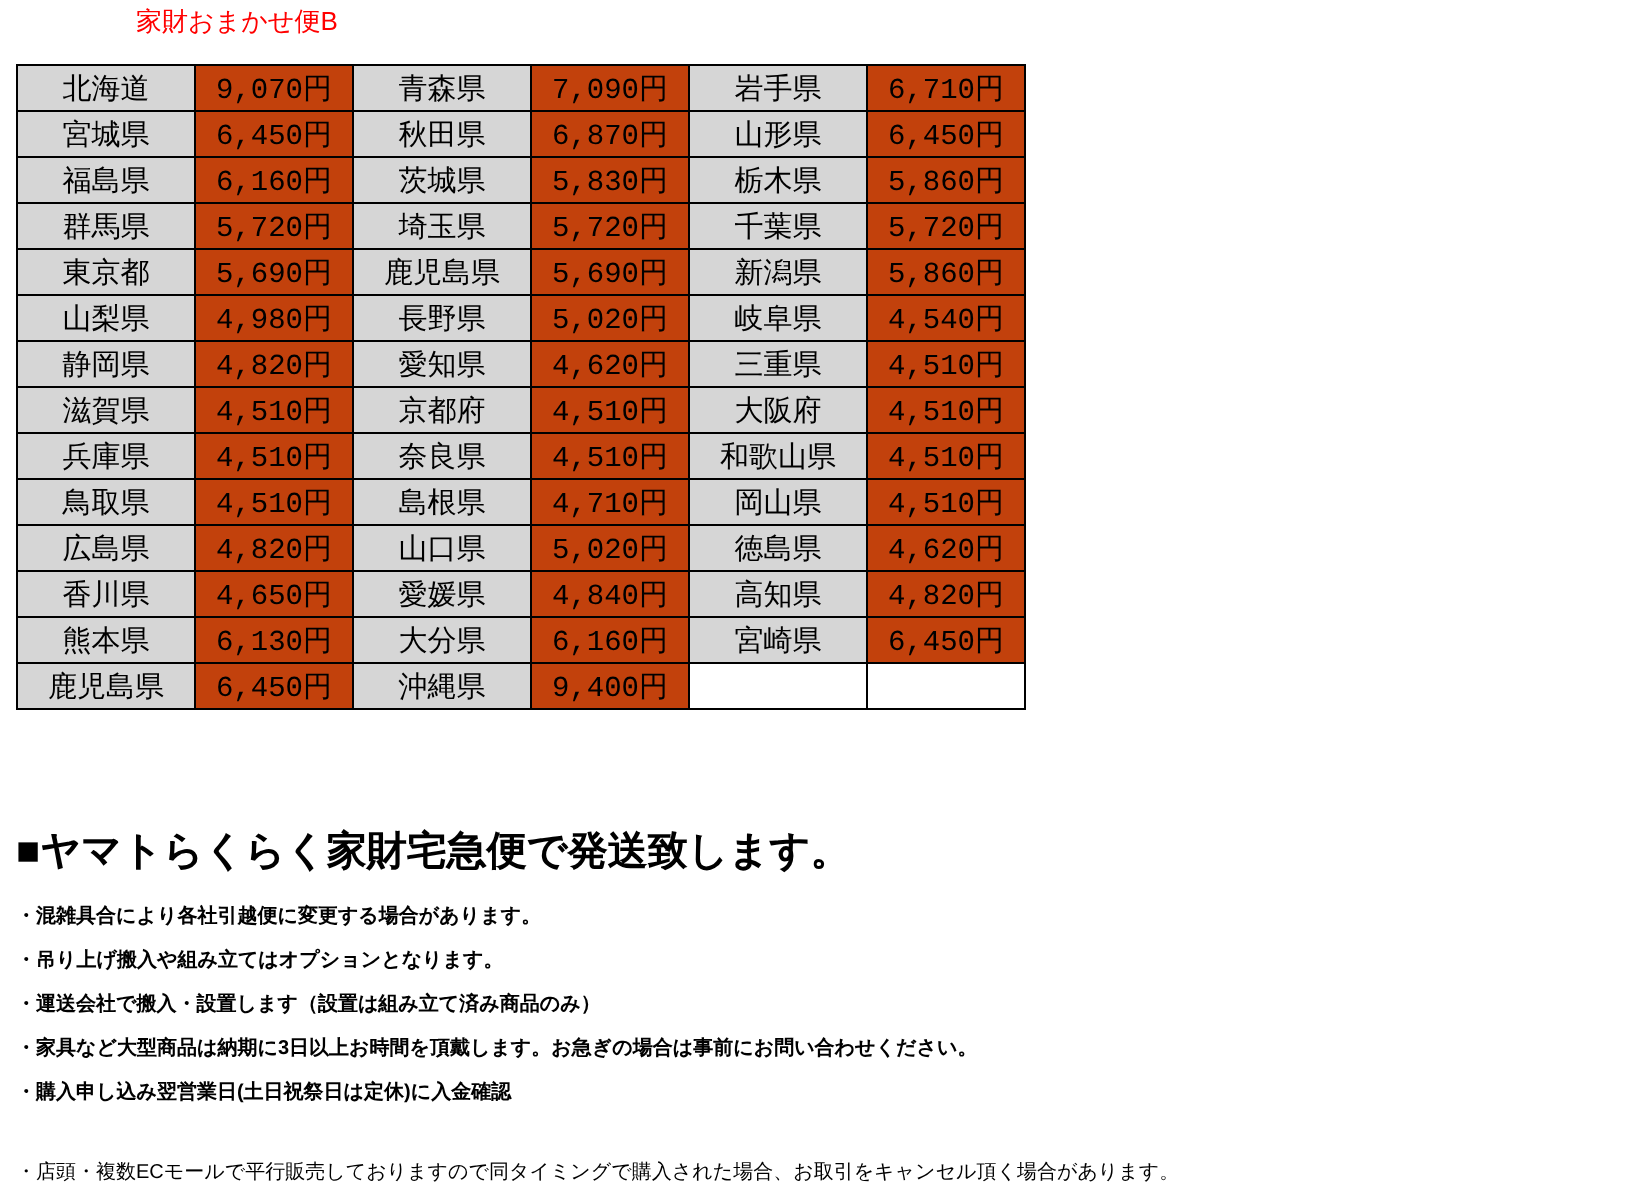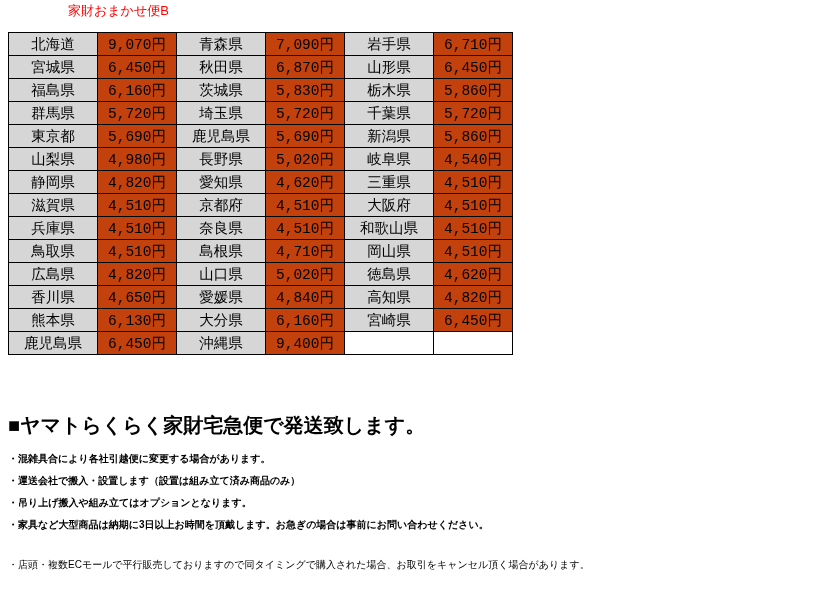--- a/index.html
+++ b/index.html
@@ -207,20 +207,21 @@
           <td class="blank-cell"></td>
           <td class="blank-cell"></td>
         </tr>
       </tbody>
   </table>
 
   <div class="notes">
     <div class="note-head">■ヤマトらくらく家財宅急便で発送致します。</div>
     <div>
         <div class="note-line">・混雑具合により各社引越便に変更する場合があります。</div>
+        <div class="note-line">・吊り上げ搬入や組み立てはオプションとなります。</div>
         <div class="note-line">・運送会社で搬入・設置します（設置は組み立て済み商品のみ）</div>
-        <div class="note-line">・吊り上げ搬入や組み立てはオプションとなります。</div>
         <div class="note-line">・家具など大型商品は納期に3日以上お時間を頂戴します。お急ぎの場合は事前にお問い合わせください。</div>
+        <div class="note-line">・購入申し込み翌営業日(土日祝祭日は定休)に入金確認</div>
       </div>
     <div class="note-line small">・店頭・複数ECモールで平行販売しておりますので同タイミングで購入された場合、お取引をキャンセル頂く場合があります。</div>
   </div>
 
 </div>
 
 </body></html>

